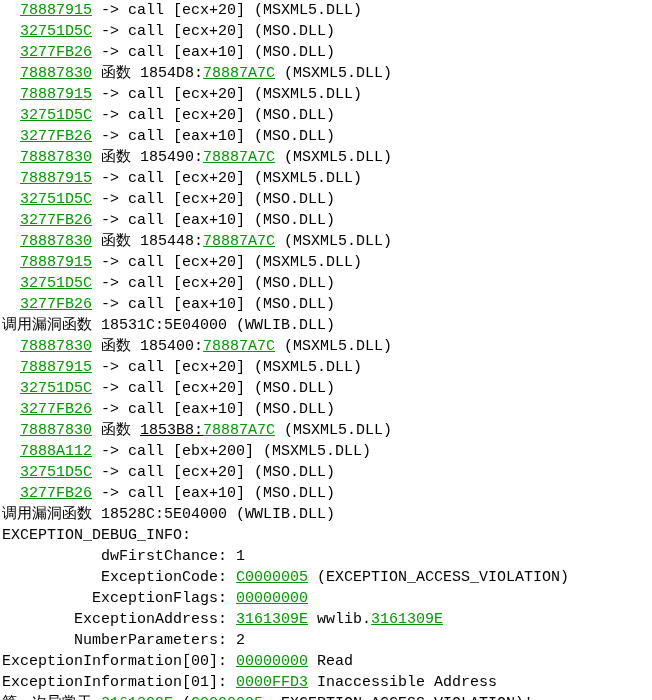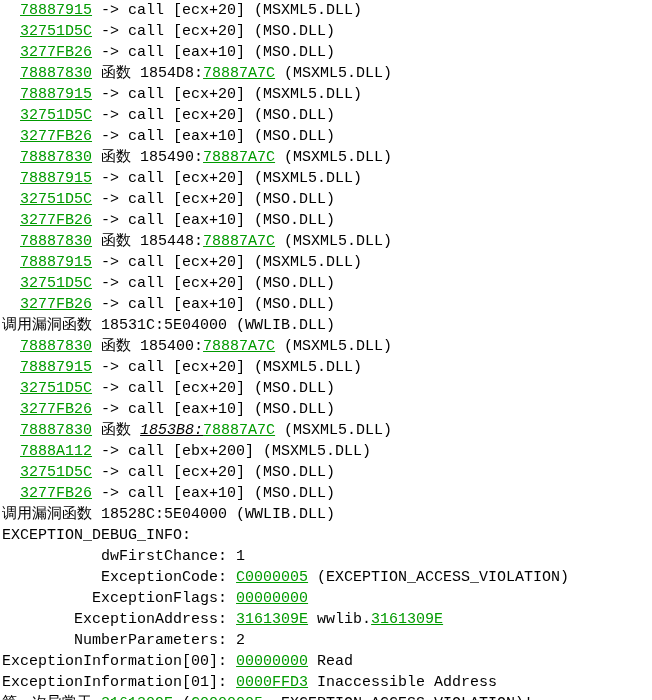--- a/index.html
+++ b/index.html
@@ -19,19 +19,18 @@
     color: #000;
     white-space: pre;
   }
   .addr {
     color: #009a00;
     text-decoration: underline;
   }
   .ud {
     text-decoration: underline;
     color: #000;
-    font-style: italic;
   }
 </style>
 </head>
 <body>
 
 <pre class="out" id="output"><div>  <span class="addr">78887915</span><span> -&gt; call [ecx+20] (MSXML5.DLL)</span></div><div>  <span class="addr">32751D5C</span><span> -&gt; call [ecx+20] (MSO.DLL)</span></div><div>  <span class="addr">3277FB26</span><span> -&gt; call [eax+10] (MSO.DLL)</span></div><div>  <span class="addr">78887830</span><span> 函数 1854D8:</span><span class="addr">78887A7C</span><span> (MSXML5.DLL)</span></div><div>  <span class="addr">78887915</span><span> -&gt; call [ecx+20] (MSXML5.DLL)</span></div><div>  <span class="addr">32751D5C</span><span> -&gt; call [ecx+20] (MSO.DLL)</span></div><div>  <span class="addr">3277FB26</span><span> -&gt; call [eax+10] (MSO.DLL)</span></div><div>  <span class="addr">78887830</span><span> 函数 185490:</span><span class="addr">78887A7C</span><span> (MSXML5.DLL)</span></div><div>  <span class="addr">78887915</span><span> -&gt; call [ecx+20] (MSXML5.DLL)</span></div><div>  <span class="addr">32751D5C</span><span> -&gt; call [ecx+20] (MSO.DLL)</span></div><div>  <span class="addr">3277FB26</span><span> -&gt; call [eax+10] (MSO.DLL)</span></div><div>  <span class="addr">78887830</span><span> 函数 185448:</span><span class="addr">78887A7C</span><span> (MSXML5.DLL)</span></div><div>  <span class="addr">78887915</span><span> -&gt; call [ecx+20] (MSXML5.DLL)</span></div><div>  <span class="addr">32751D5C</span><span> -&gt; call [ecx+20] (MSO.DLL)</span></div><div>  <span class="addr">3277FB26</span><span> -&gt; call [eax+10] (MSO.DLL)</span></div><div><span>调用漏洞函数 18531C:5E04000 (WWLIB.DLL)</span></div><div>  <span class="addr">78887830</span><span> 函数 185400:</span><span class="addr">78887A7C</span><span> (MSXML5.DLL)</span></div><div>  <span class="addr">78887915</span><span> -&gt; call [ecx+20] (MSXML5.DLL)</span></div><div>  <span class="addr">32751D5C</span><span> -&gt; call [ecx+20] (MSO.DLL)</span></div><div>  <span class="addr">3277FB26</span><span> -&gt; call [eax+10] (MSO.DLL)</span></div><div>  <span class="addr">78887830</span><span> 函数 </span><span class="ud">1853B8:</span><span class="addr">78887A7C</span><span> (MSXML5.DLL)</span></div><div>  <span class="addr">7888A112</span><span> -&gt; call [ebx+200] (MSXML5.DLL)</span></div><div>  <span class="addr">32751D5C</span><span> -&gt; call [ecx+20] (MSO.DLL)</span></div><div>  <span class="addr">3277FB26</span><span> -&gt; call [eax+10] (MSO.DLL)</span></div><div><span>调用漏洞函数 18528C:5E04000 (WWLIB.DLL)</span></div><div><span>EXCEPTION_DEBUG_INFO:</span></div><div><span>           dwFirstChance: 1</span></div><div><span>           ExceptionCode: </span><span class="addr">C0000005</span><span> (EXCEPTION_ACCESS_VIOLATION)</span></div><div><span>          ExceptionFlags: </span><span class="addr">00000000</span></div><div><span>        ExceptionAddress: </span><span class="addr">3161309E</span><span> wwlib.</span><span class="addr">3161309E</span></div><div><span>        NumberParameters: 2</span></div><div><span>ExceptionInformation[00]: </span><span class="addr">00000000</span><span> Read</span></div><div><span>ExceptionInformation[01]: </span><span class="addr">0000FFD3</span><span> Inaccessible Address</span></div><div><span>第一次异常于 </span><span class="addr">3161309E</span><span> (</span><span class="addr">C0000005</span><span>, EXCEPTION_ACCESS_VIOLATION)!</span></div></pre>
 
 </body></html>

